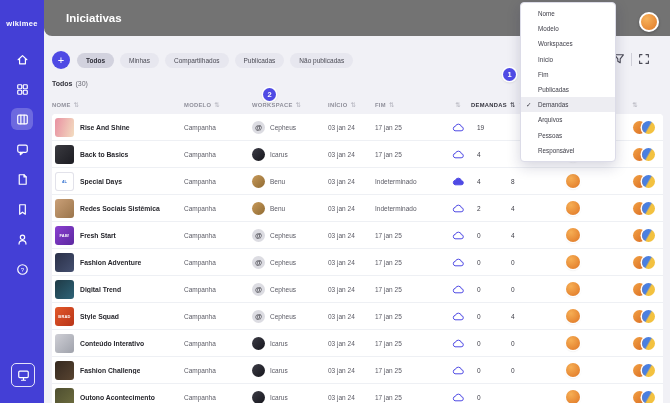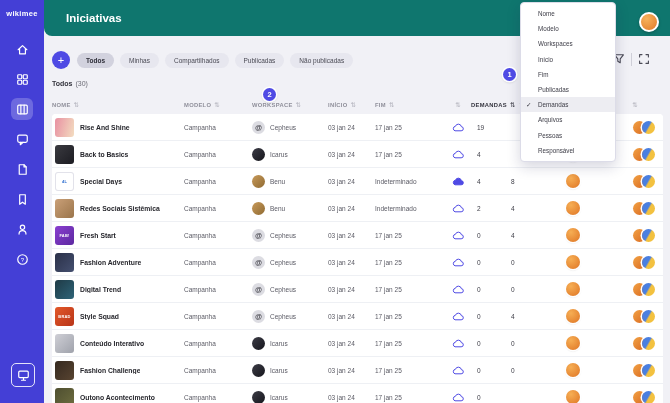--- a/index.html
+++ b/index.html
@@ -2,32 +2,32 @@
 <html><head>
 <meta charset="utf-8">
 <style>
   html,body{margin:0;padding:0;}
   .page{position:relative;width:670px;height:403px;background:#f1f1f6;overflow:hidden;
         font-family:"Liberation Sans",sans-serif;-webkit-font-smoothing:antialiased;}
 
   
   .sidebar{position:absolute;left:0;top:0;width:44px;height:100%;background:#443fd6;
            display:flex;flex-direction:column;align-items:center;z-index:10;}
-  .logo{color:#fff;font-size:7.5px;font-weight:bold;letter-spacing:.3px;margin-top:9px;}
+  .logo{color:#fff;font-size:7.5px;font-weight:bold;letter-spacing:.3px;margin-top:19px;}
   .nav{display:flex;flex-direction:column;gap:8px;margin-top:20px;}
   .nitem{width:22px;height:22px;border-radius:6px;display:flex;align-items:center;justify-content:center;cursor:pointer;}
   .nitem.active{background:rgba(255,255,255,.22);}
   .side-bottom{position:absolute;bottom:16px;left:11px;width:22px;height:22px;
                border:1px solid rgba(255,255,255,.85);border-radius:5px;
                display:flex;align-items:center;justify-content:center;cursor:pointer;}
   .sidebar svg{width:13px;height:13px;fill:none;stroke:#fff;stroke-width:1.1;stroke-linecap:round;stroke-linejoin:round;}
   .icwrap{display:flex;align-items:center;justify-content:center;}
 
   
-  .topbar{position:absolute;left:44px;top:0;right:0;height:36px;background:#0f766e;
+  .topbar{position:absolute;left:44px;top:0;right:0;height:36px;background:#737373;
           border-bottom-left-radius:8px;display:flex;align-items:center;z-index:5;}
   .topbar h1{color:#fff;font-size:11.5px;margin:0 0 0 22px;font-weight:bold;}
   .avatar-top{position:absolute;left:639px;top:12px;width:16px;height:16px;border-radius:50%;
               background:radial-gradient(circle at 35% 30%,#f7b25c,#e07a28);
               border:2px solid #fff;box-shadow:0 1px 3px rgba(0,0,0,.25);z-index:70;cursor:pointer;}
 
   
   .toolbar{position:absolute;left:52px;top:51px;display:flex;align-items:center;gap:7px;z-index:5;}
   .add{width:18px;height:18px;border-radius:50%;background:#4f4ae4;color:#fff;border:none;
        font-size:11px;line-height:1;display:flex;align-items:center;justify-content:center;padding:0;cursor:pointer;}

